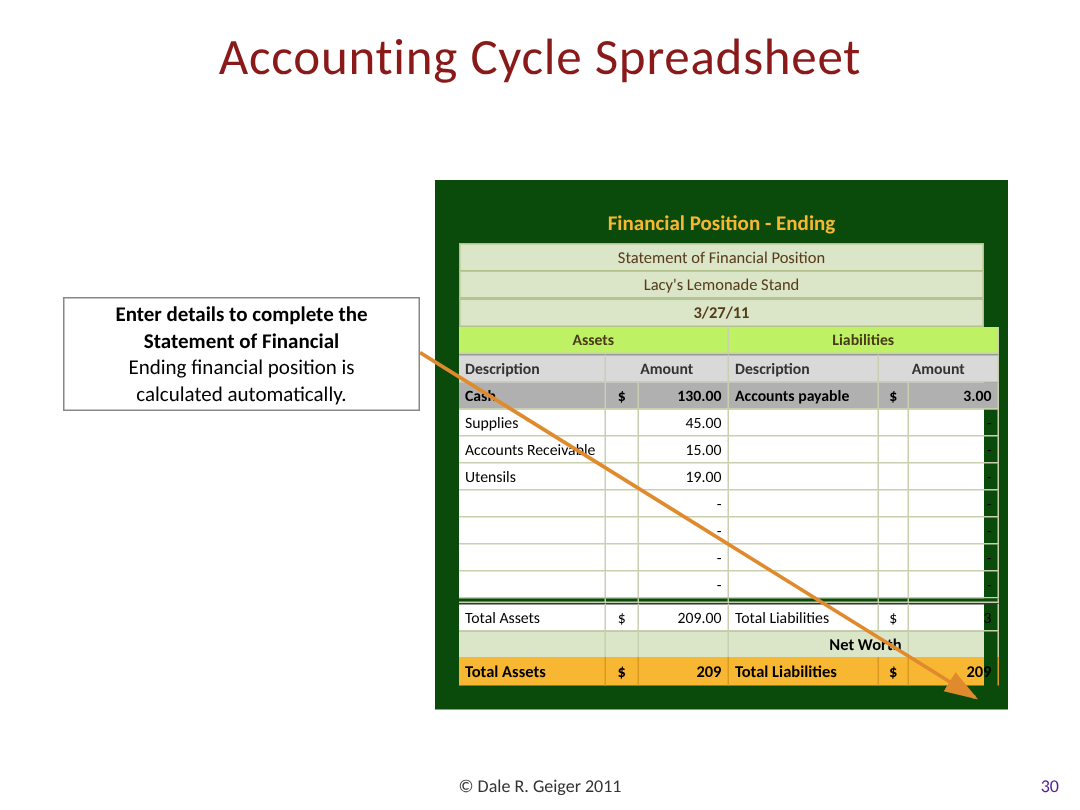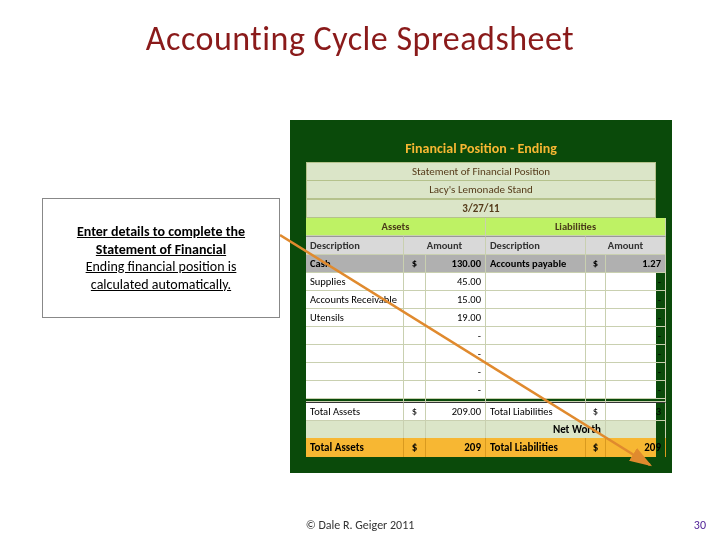--- a/index.html
+++ b/index.html
@@ -20,26 +20,25 @@
     margin: 18px 0 8px 0;
     letter-spacing: 0.5px;
   }
   .callout {
     position: absolute;
     left: 42px;
     top: 198px;
     width: 238px;
     background: #fff;
     border: 1px solid #888;
-    padding: 24px 8px;
+    padding: 2px 8px;
     font-size: 14px;
     line-height: 1.25;
     text-align: center;
     color: #000;
-    text-decoration: underline;
   }
   .callout .bold { font-weight: 700; }
   .sheet {
     position: absolute;
     left: 290px;
     top: 120px;
     width: 382px;
     background: #0a4a0a;
     padding: 16px;
   }
@@ -162,21 +161,21 @@
     <div class="col-head">Description</div>
     <div class="col-head center" style="grid-column:2/4">Amount</div>
     <div class="col-head">Description</div>
     <div class="col-head center" style="grid-column:5/7">Amount</div>
 
     <div class="highlight">Cash</div>
     <div class="highlight center">$</div>
     <div class="highlight right">130.00</div>
     <div class="highlight">Accounts payable</div>
     <div class="highlight center">$</div>
-    <div class="highlight right">1.27</div>
+    <div class="highlight right">3.00</div>
 
     <div>Supplies</div>
     <div class="center"></div>
     <div class="right">45.00</div>
     <div></div>
     <div class="center"></div>
     <div class="right">-</div>
 
     <div>Accounts Receivable</div>
     <div class="center"></div>

